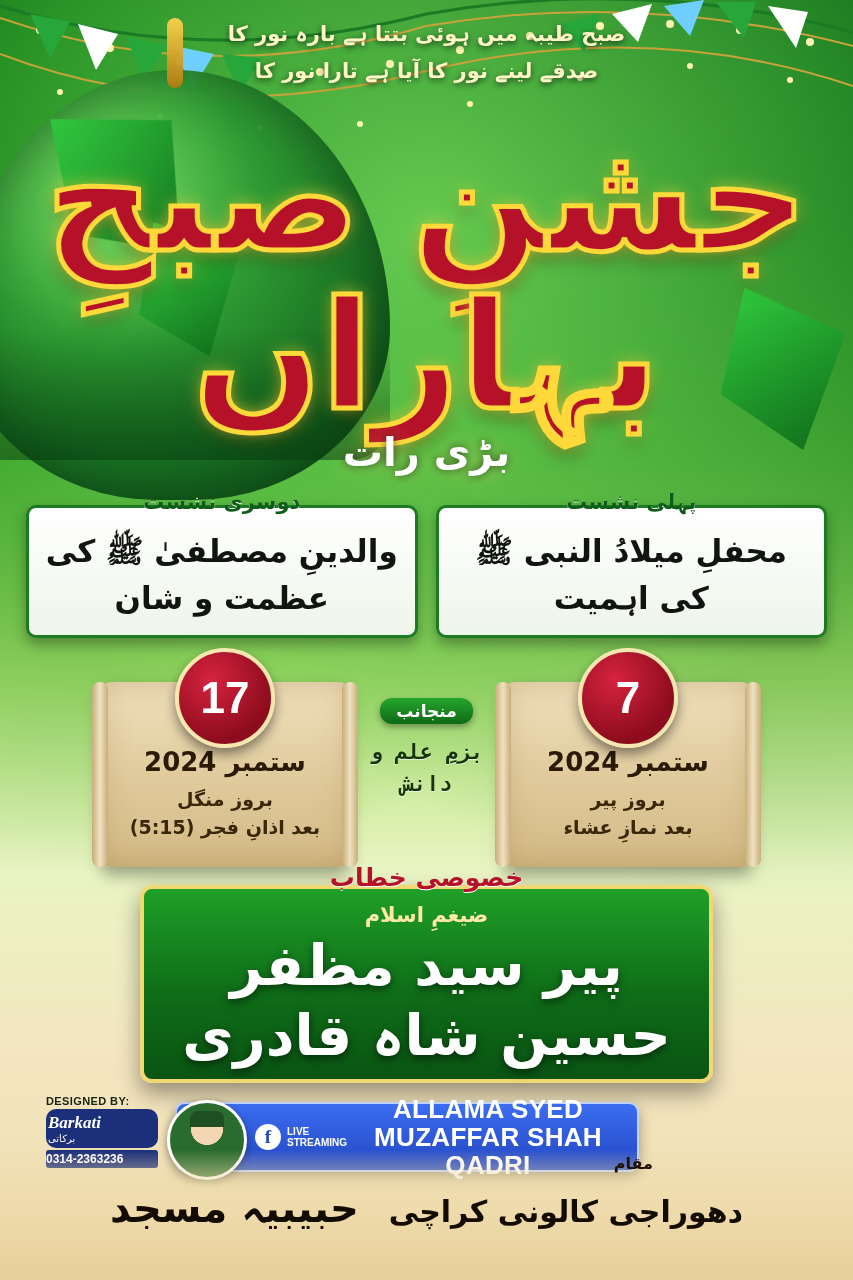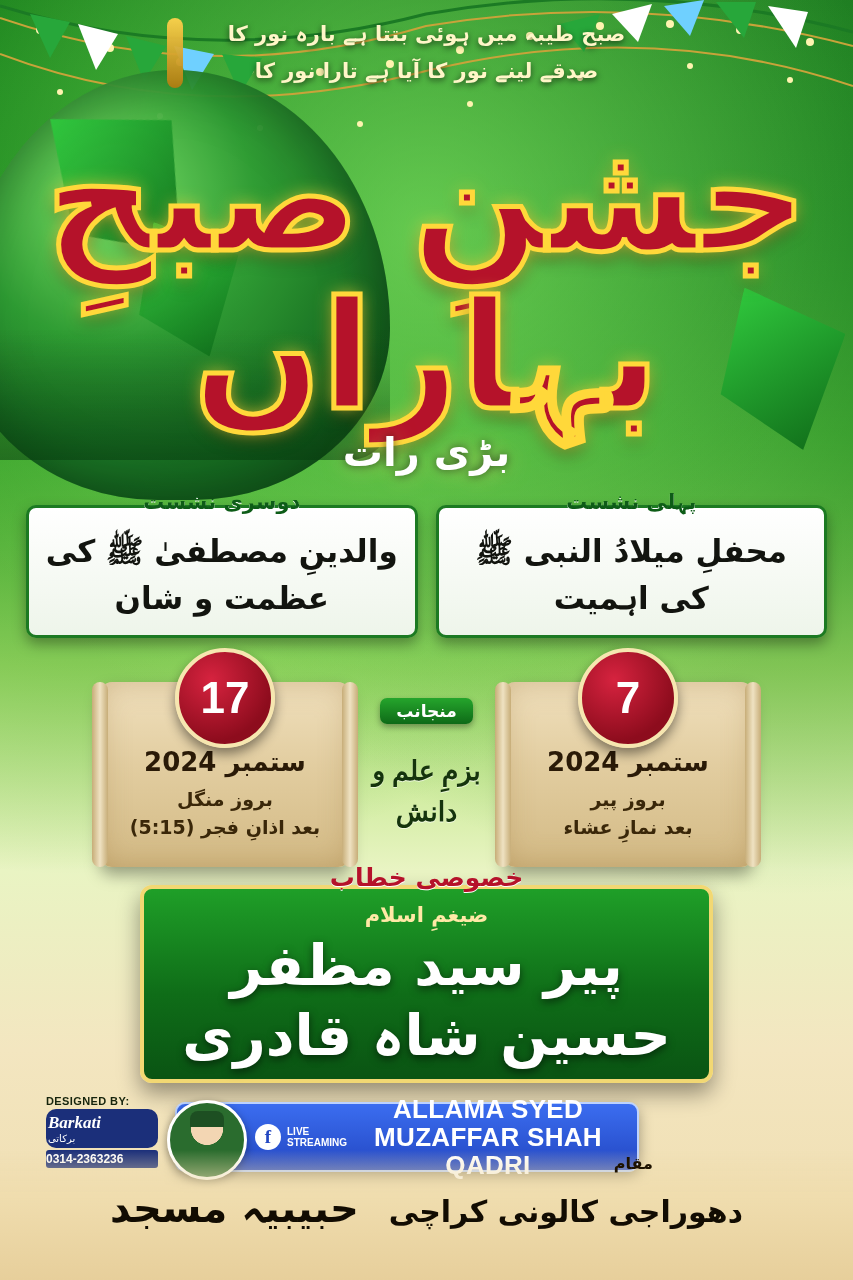--- a/index.html
+++ b/index.html
@@ -144,26 +144,26 @@
     font-family:"DejaVu Sans",sans-serif;
     font-size:19px;font-weight:bold;color:#3a2709;margin-top:6px;
   }
   .center-ribbon{
     position:absolute;left:50%;top:58px;transform:translateX(-50%);
     width:150px;text-align:center;direction:rtl;
   }
   .center-ribbon .rtag{
     display:inline-block;background:linear-gradient(180deg,#25a52c,#0e6a17);
     color:#fff;font-family:"DejaVu Sans",sans-serif;font-weight:bold;
-    font-size:17px;padding:3px 16px;border-radius:7px;
+    font-size:17px;padding:3px 16px;border-radius:12px;
     box-shadow:0 3px 6px rgba(0,0,0,.35);
   }
   .center-ribbon .rtxt{
-    margin-top:27px;font-family:Liberation Serif, serif;
-    font-size:27px;font-weight:bold;color:#15340c;line-height:1.5;
+    margin-top:14px;font-family:Liberation Mono, monospace;
+    font-size:21px;font-weight:bold;color:#15340c;line-height:1.5;
     text-shadow:0 1px 0 rgba(255,255,255,.6);
   }
 
   
   .speaker{
     position:absolute;left:140px;right:140px;top:885px;height:190px;
     background:linear-gradient(180deg,#1f9f28 0%,#0f6d18 55%,#0a5413 100%);
     border:4px solid #f2d873;
     border-radius:12px;
     box-shadow:0 10px 22px rgba(0,0,0,.4);

